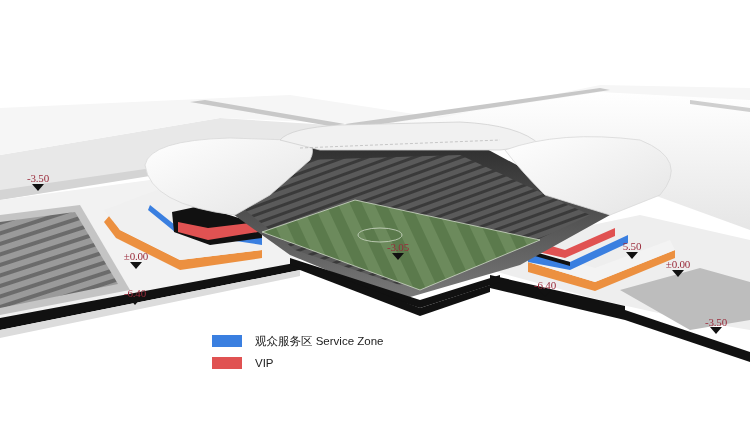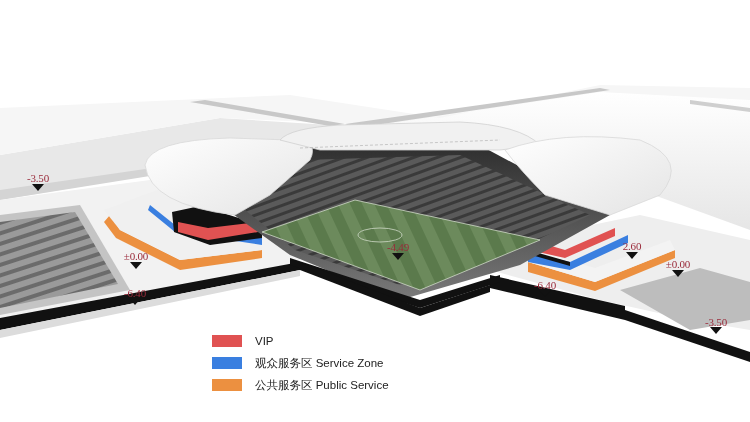--- a/index.html
+++ b/index.html
@@ -115,46 +115,42 @@
 </div>
 <div>
   <span class="elev" style="left:136px;top:250px;">±0.00</span>
   <span class="elev-mark" style="left:136px;top:262px;"></span>
 </div>
 <div>
   <span class="elev" style="left:135px;top:287px;">-6.40</span>
   <span class="elev-mark" style="left:135px;top:298px;"></span>
 </div>
 <div>
-  <span class="elev" style="left:398px;top:241px;">-4.49</span>
+  <span class="elev" style="left:398px;top:241px;">-3.05</span>
   <span class="elev-mark" style="left:398px;top:253px;"></span>
 </div>
 <div>
-  <span class="elev" style="left:632px;top:240px;">2.60</span>
+  <span class="elev" style="left:632px;top:240px;">5.50</span>
   <span class="elev-mark" style="left:632px;top:252px;"></span>
 </div>
 <div>
   <span class="elev" style="left:678px;top:258px;">±0.00</span>
   <span class="elev-mark" style="left:678px;top:270px;"></span>
 </div>
 <div>
   <span class="elev" style="left:545px;top:279px;">-6.40</span>
   <span class="elev-mark" style="left:545px;top:290px;"></span>
 </div>
 <div>
   <span class="elev" style="left:716px;top:316px;">-3.50</span>
   <span class="elev-mark" style="left:716px;top:327px;"></span>
 </div>
 
 <div class="legend">
   <div class="legend-row">
-    <span class="swatch" style="background:#e05252;"></span>
-    <span class="legend-label">VIP</span>
-  </div>
-  <div class="legend-row">
     <span class="swatch" style="background:#3a7fe0;"></span>
     <span class="legend-label">观众服务区 Service Zone</span>
   </div>
   <div class="legend-row">
-    <span class="swatch" style="background:#ec9040;"></span>
-    <span class="legend-label">公共服务区 Public Service</span>
+    <span class="swatch" style="background:#e05252;"></span>
+    <span class="legend-label">VIP</span>
   </div>
 </div>
 
 </body></html>

